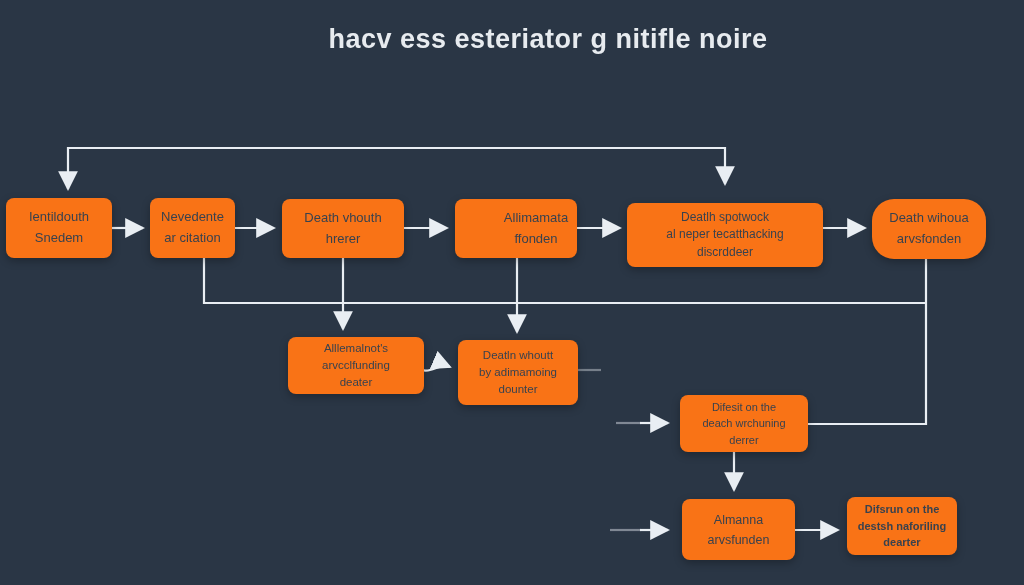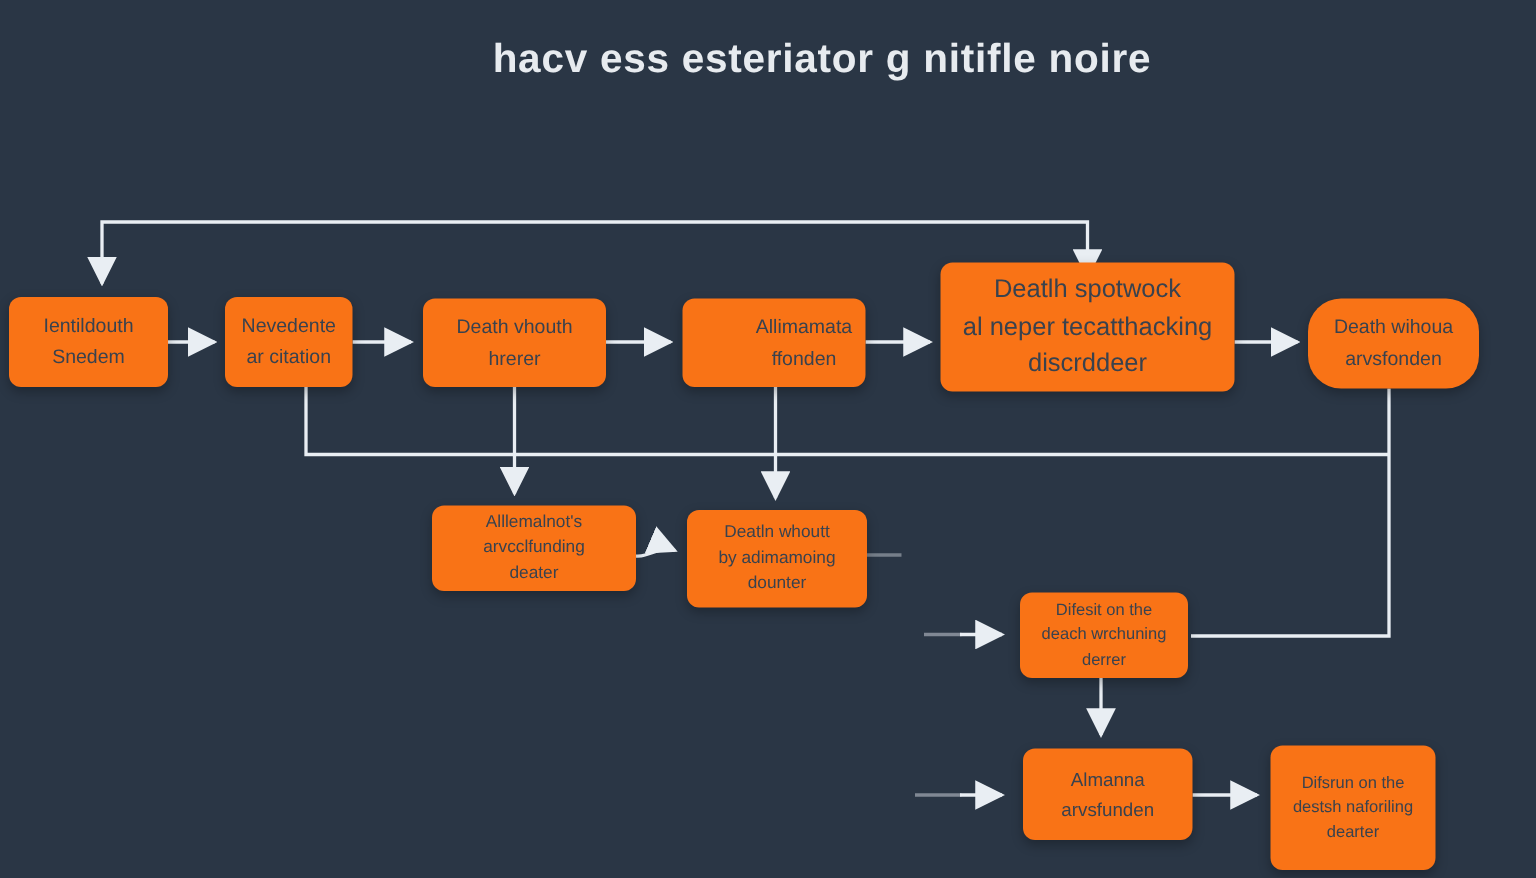--- a/index.html
+++ b/index.html
@@ -24,27 +24,27 @@
     display:flex;align-items:center;justify-content:center;
     text-align:center;
     white-space:pre-line;
     font-size:13px;line-height:1.6;
     padding:2px 6px;box-sizing:border-box;
   }
   .n1{left:6px;top:198px;width:106px;height:60px;}
   .n2{left:150px;top:198px;width:85px;height:60px;}
   .n3{left:282px;top:199px;width:122px;height:59px;}
   .n4{left:455px;top:199px;width:122px;height:59px;padding-left:46px;}
-  .n5{left:627px;top:175px;width:196px;height:86px;font-size:17px;line-height:1.45;}
+  .n5{left:627px;top:203px;width:196px;height:64px;font-size:12px;line-height:1.45;}
   .n6{left:872px;top:199px;width:114px;height:60px;border-radius:22px;}
   .n7{left:288px;top:337px;width:136px;height:57px;font-size:11.5px;line-height:1.5;}
   .n8{left:458px;top:340px;width:120px;height:65px;font-size:11.5px;line-height:1.5;}
-  .n9{left:680px;top:395px;width:112px;height:57px;font-size:11px;line-height:1.5;}
+  .n9{left:680px;top:395px;width:128px;height:57px;font-size:11px;line-height:1.5;}
   .n10{left:682px;top:499px;width:113px;height:61px;font-size:12.5px;line-height:1.6;}
-  .n11{left:847px;top:497px;width:110px;height:83px;font-size:11px;line-height:1.5;}
+  .n11{left:847px;top:497px;width:110px;height:58px;font-size:11px;line-height:1.5;font-weight:bold;}
 </style>
 </head>
 <body>
 
 <div class="stage">
 
   <div class="title">hacv ess esteriator g nitifle noire</div>
 
   <svg class="wires" viewBox="0 0 1024 585">
     <defs>

